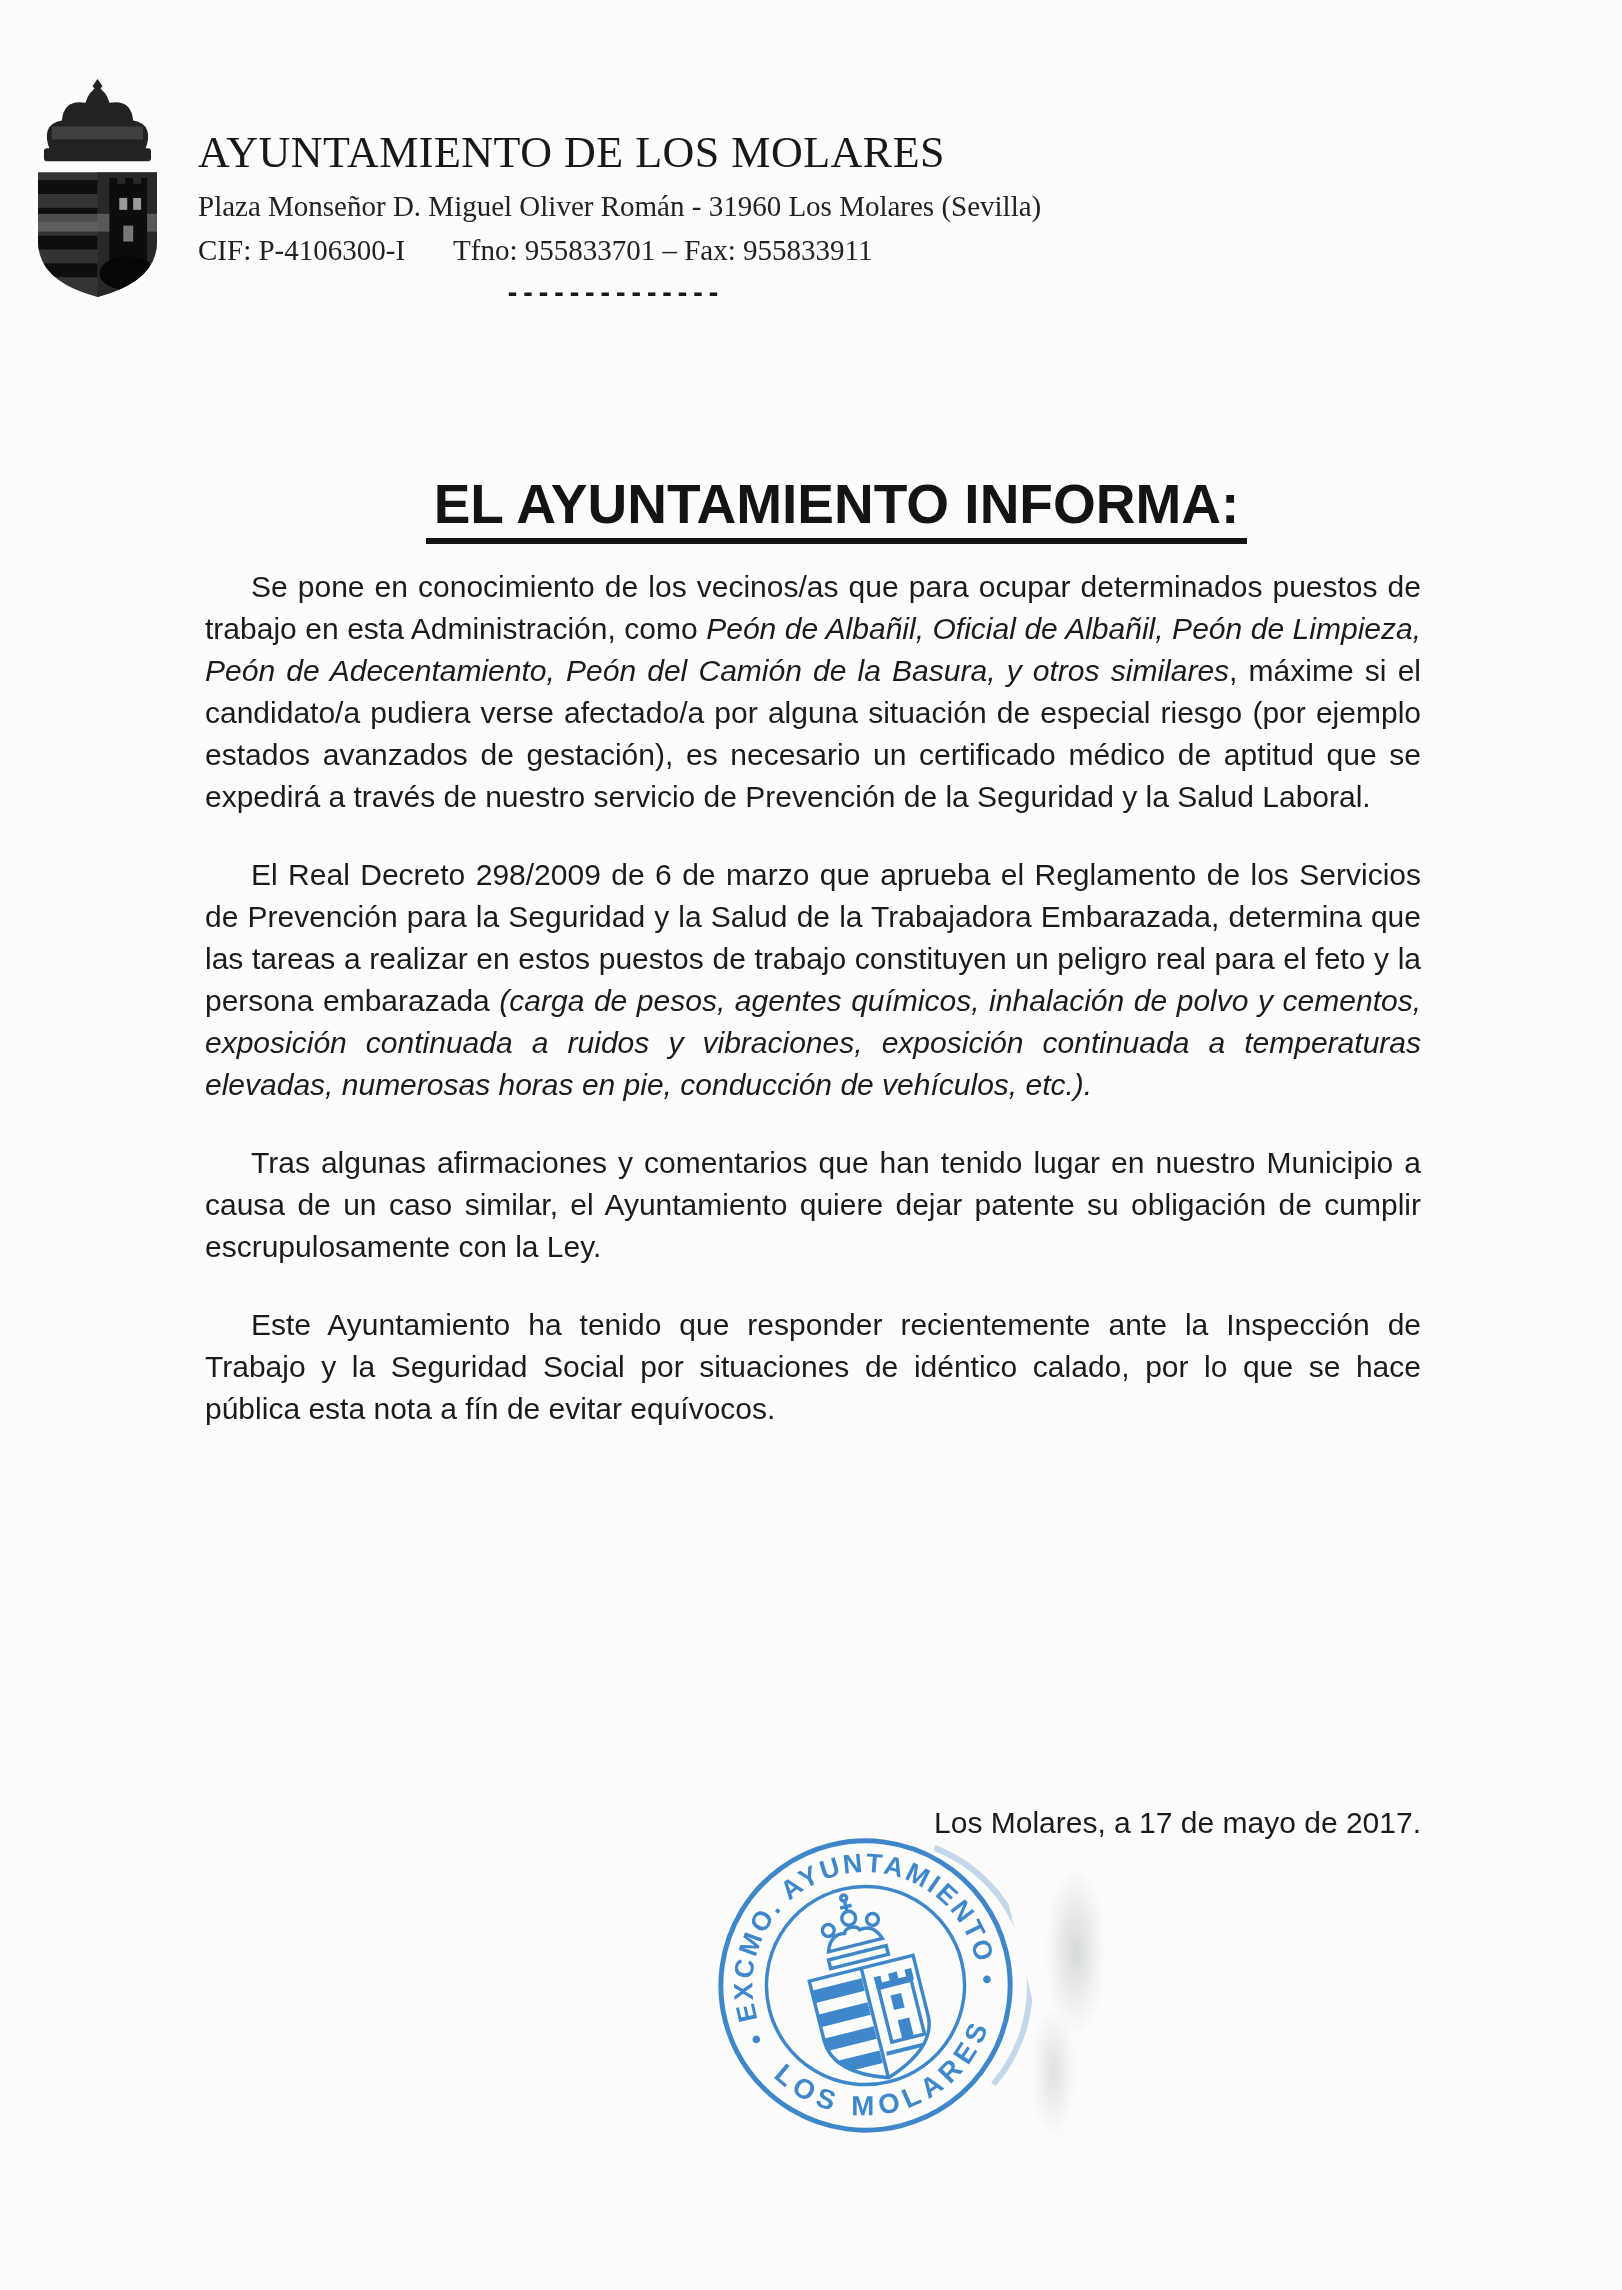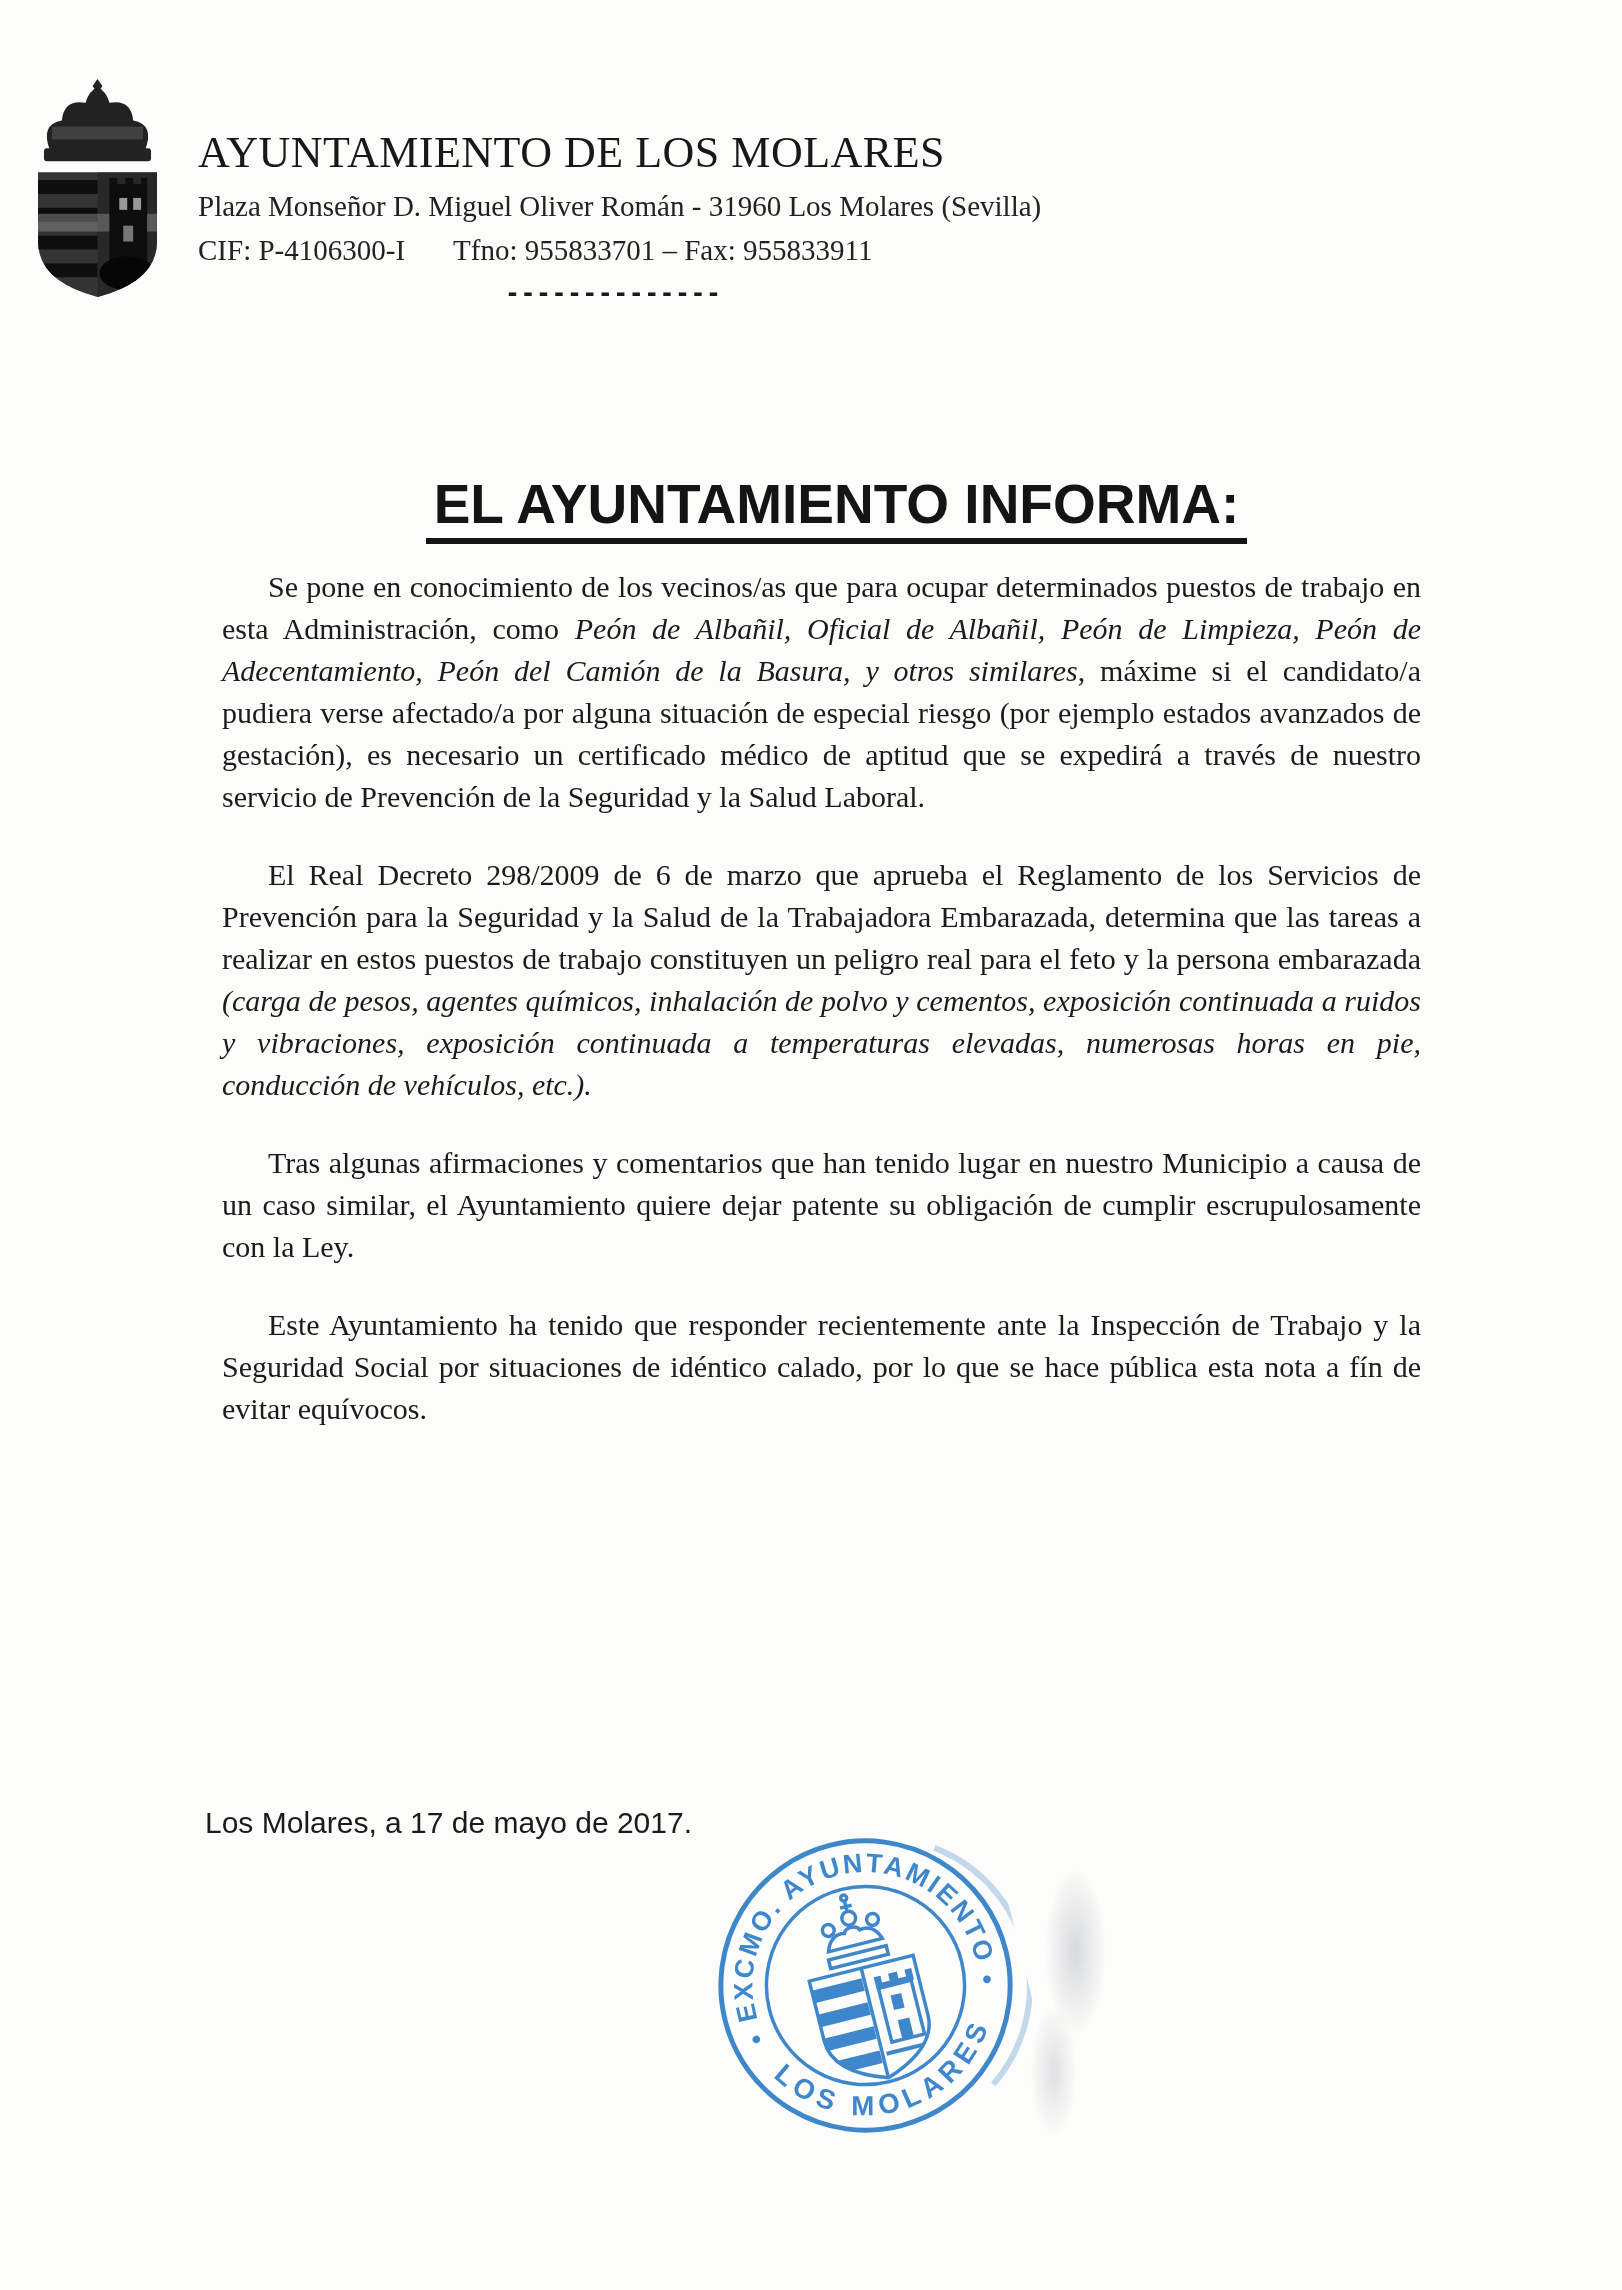--- a/index.html
+++ b/index.html
@@ -50,25 +50,25 @@
     font-weight:bold;font-size:55px;letter-spacing:0px;color:#141414;
     border-bottom:6px solid #141414;
     padding:0 8px 6px 8px;
     line-height:1.0;
   }
   .body-copy{
     position:absolute;left:205px;top:566px;width:1216px;
     font-size:30px;line-height:42px;color:#1b1b1b;
     text-align:justify;
   }
-  .body-copy p{margin:0 0 36px 17px;text-indent:46px;font-family:Liberation Serif, serif;}
+  .body-copy p{margin:0 0 36px 0;text-indent:46px;}
   .seg-italic{font-style:italic;}
   .dateline{
     position:absolute;left:205px;top:1806px;width:1216px;
-    text-align:left;font-size:30px;color:#1b1b1b;
+    text-align:right;font-size:30px;color:#1b1b1b;
   }
   
   .stamp{
     position:absolute;left:707px;top:1827px;width:317px;height:317px;
     transform:rotate(-14deg);
     opacity:.92;
   }
   .stamp svg text{
     font-family:"Liberation Sans",sans-serif;font-weight:bold;
     fill:var(--stamp-blue);

